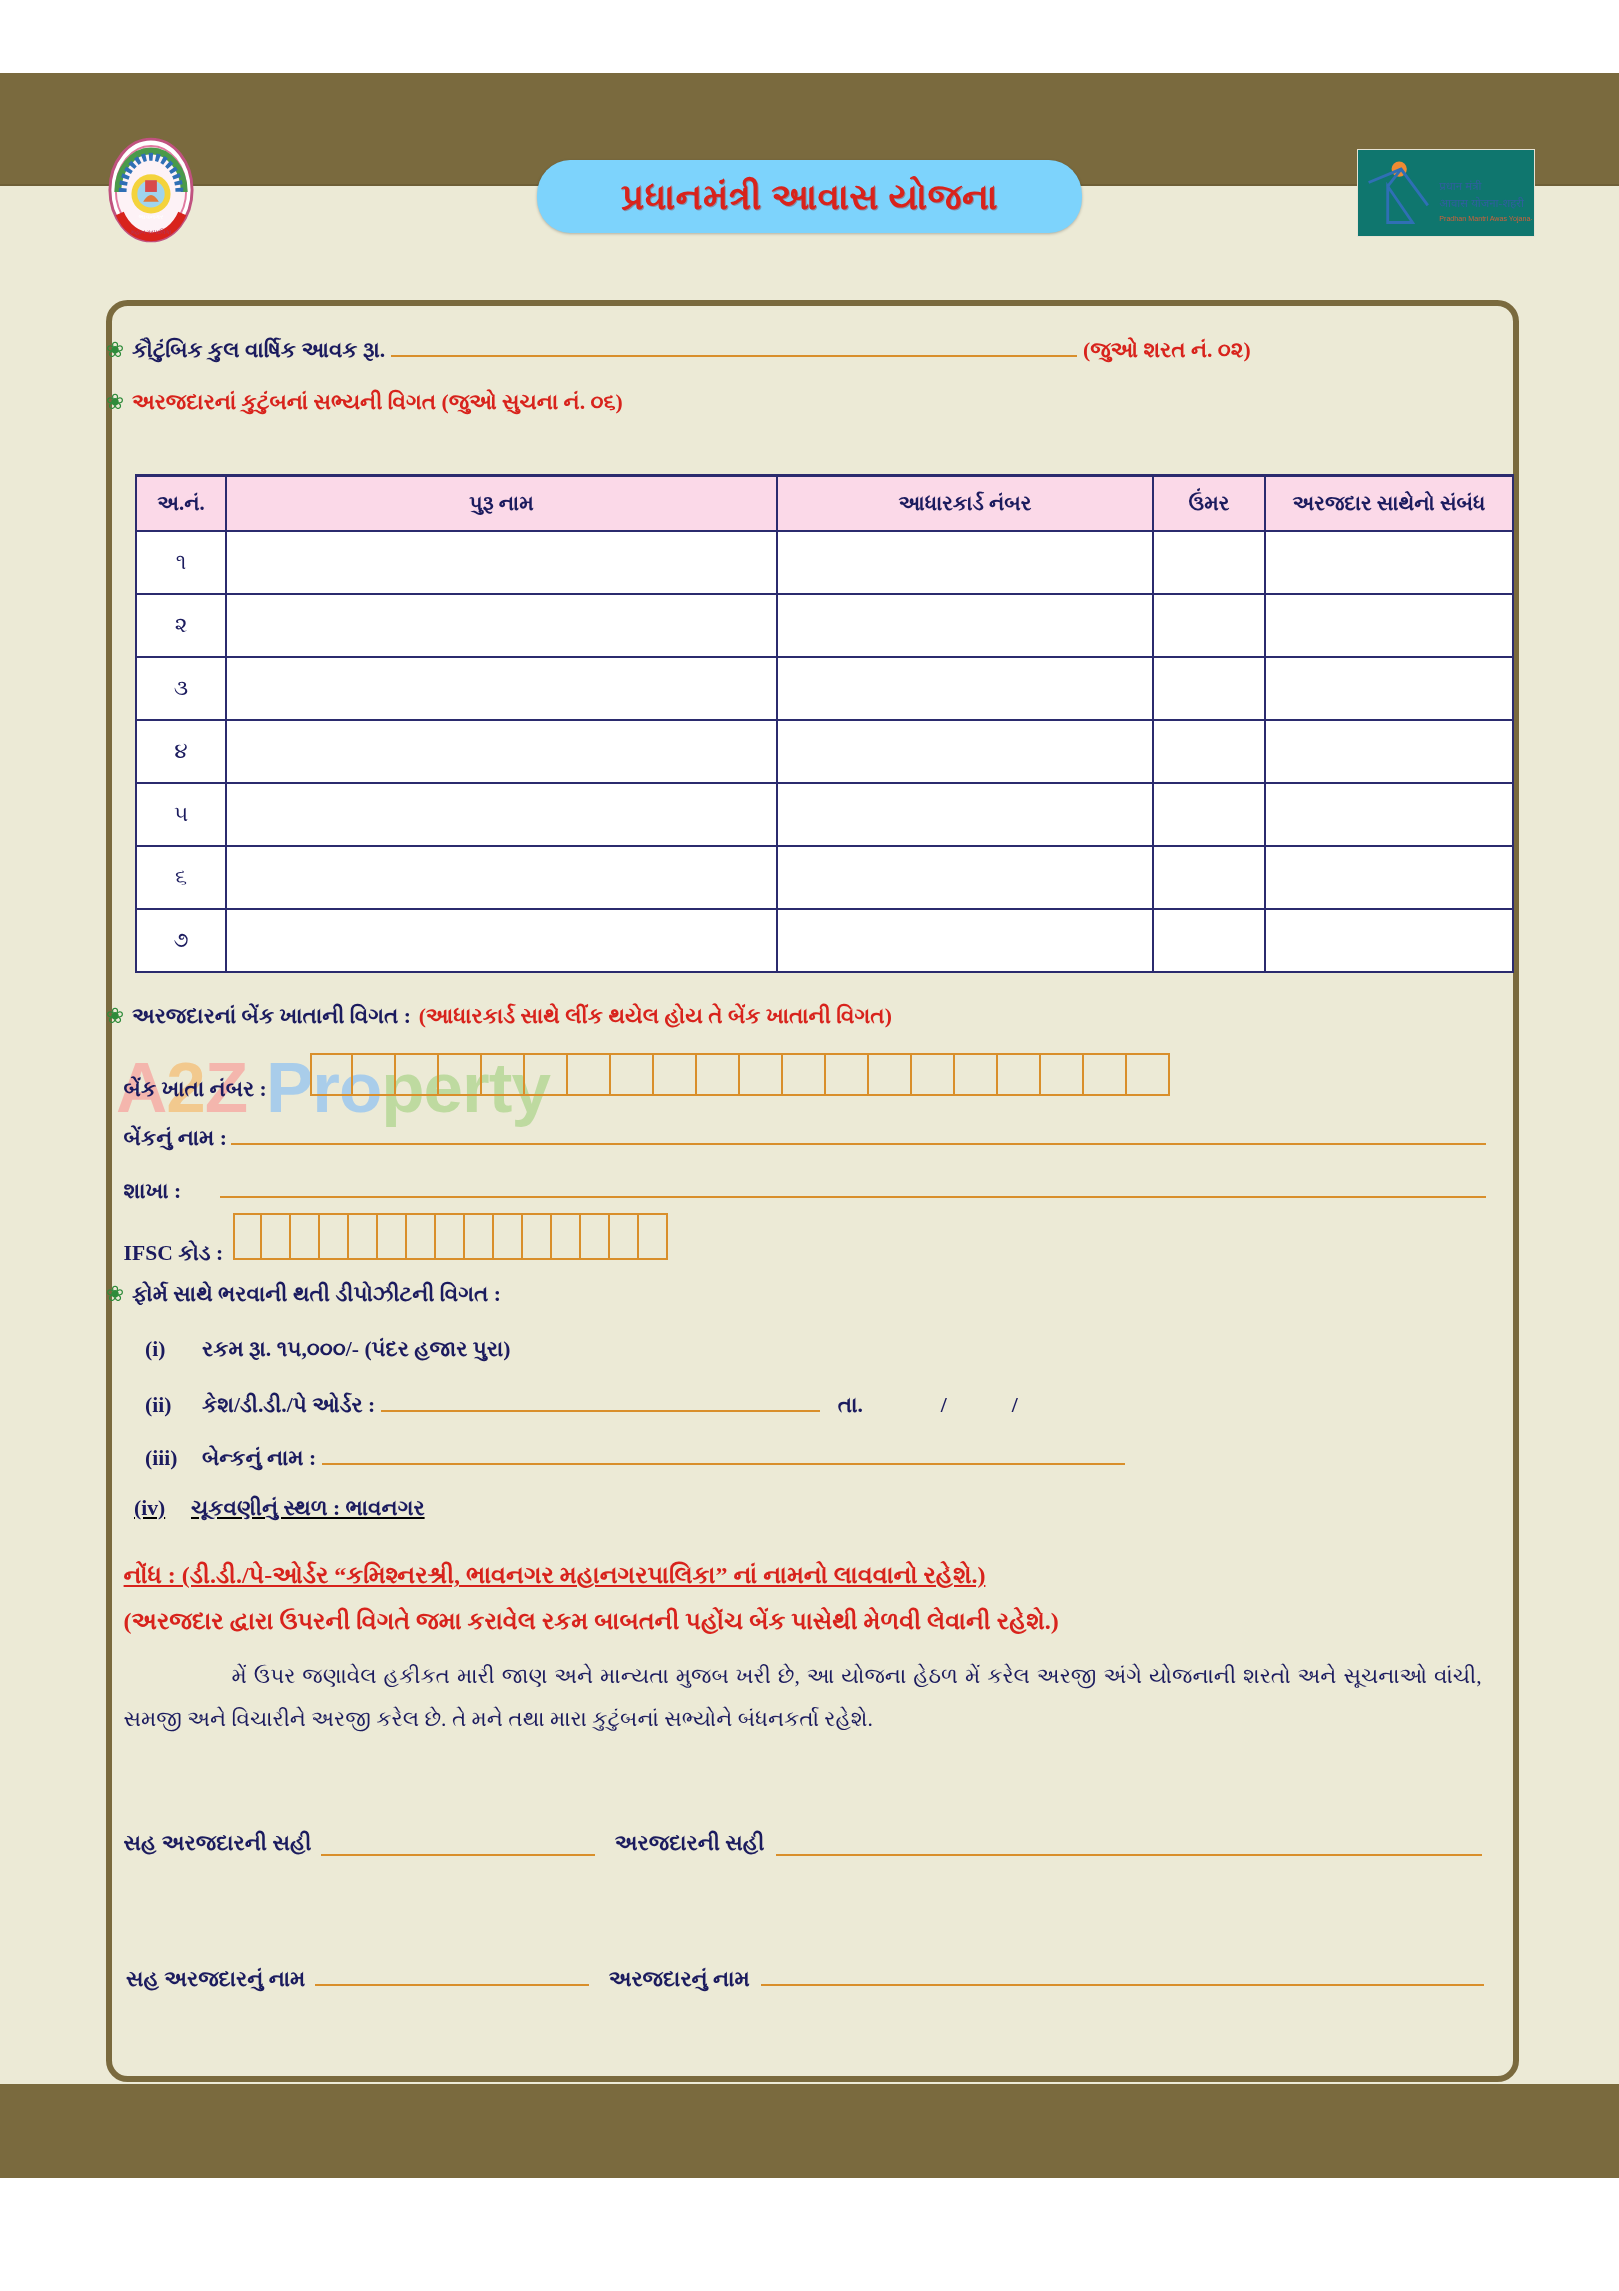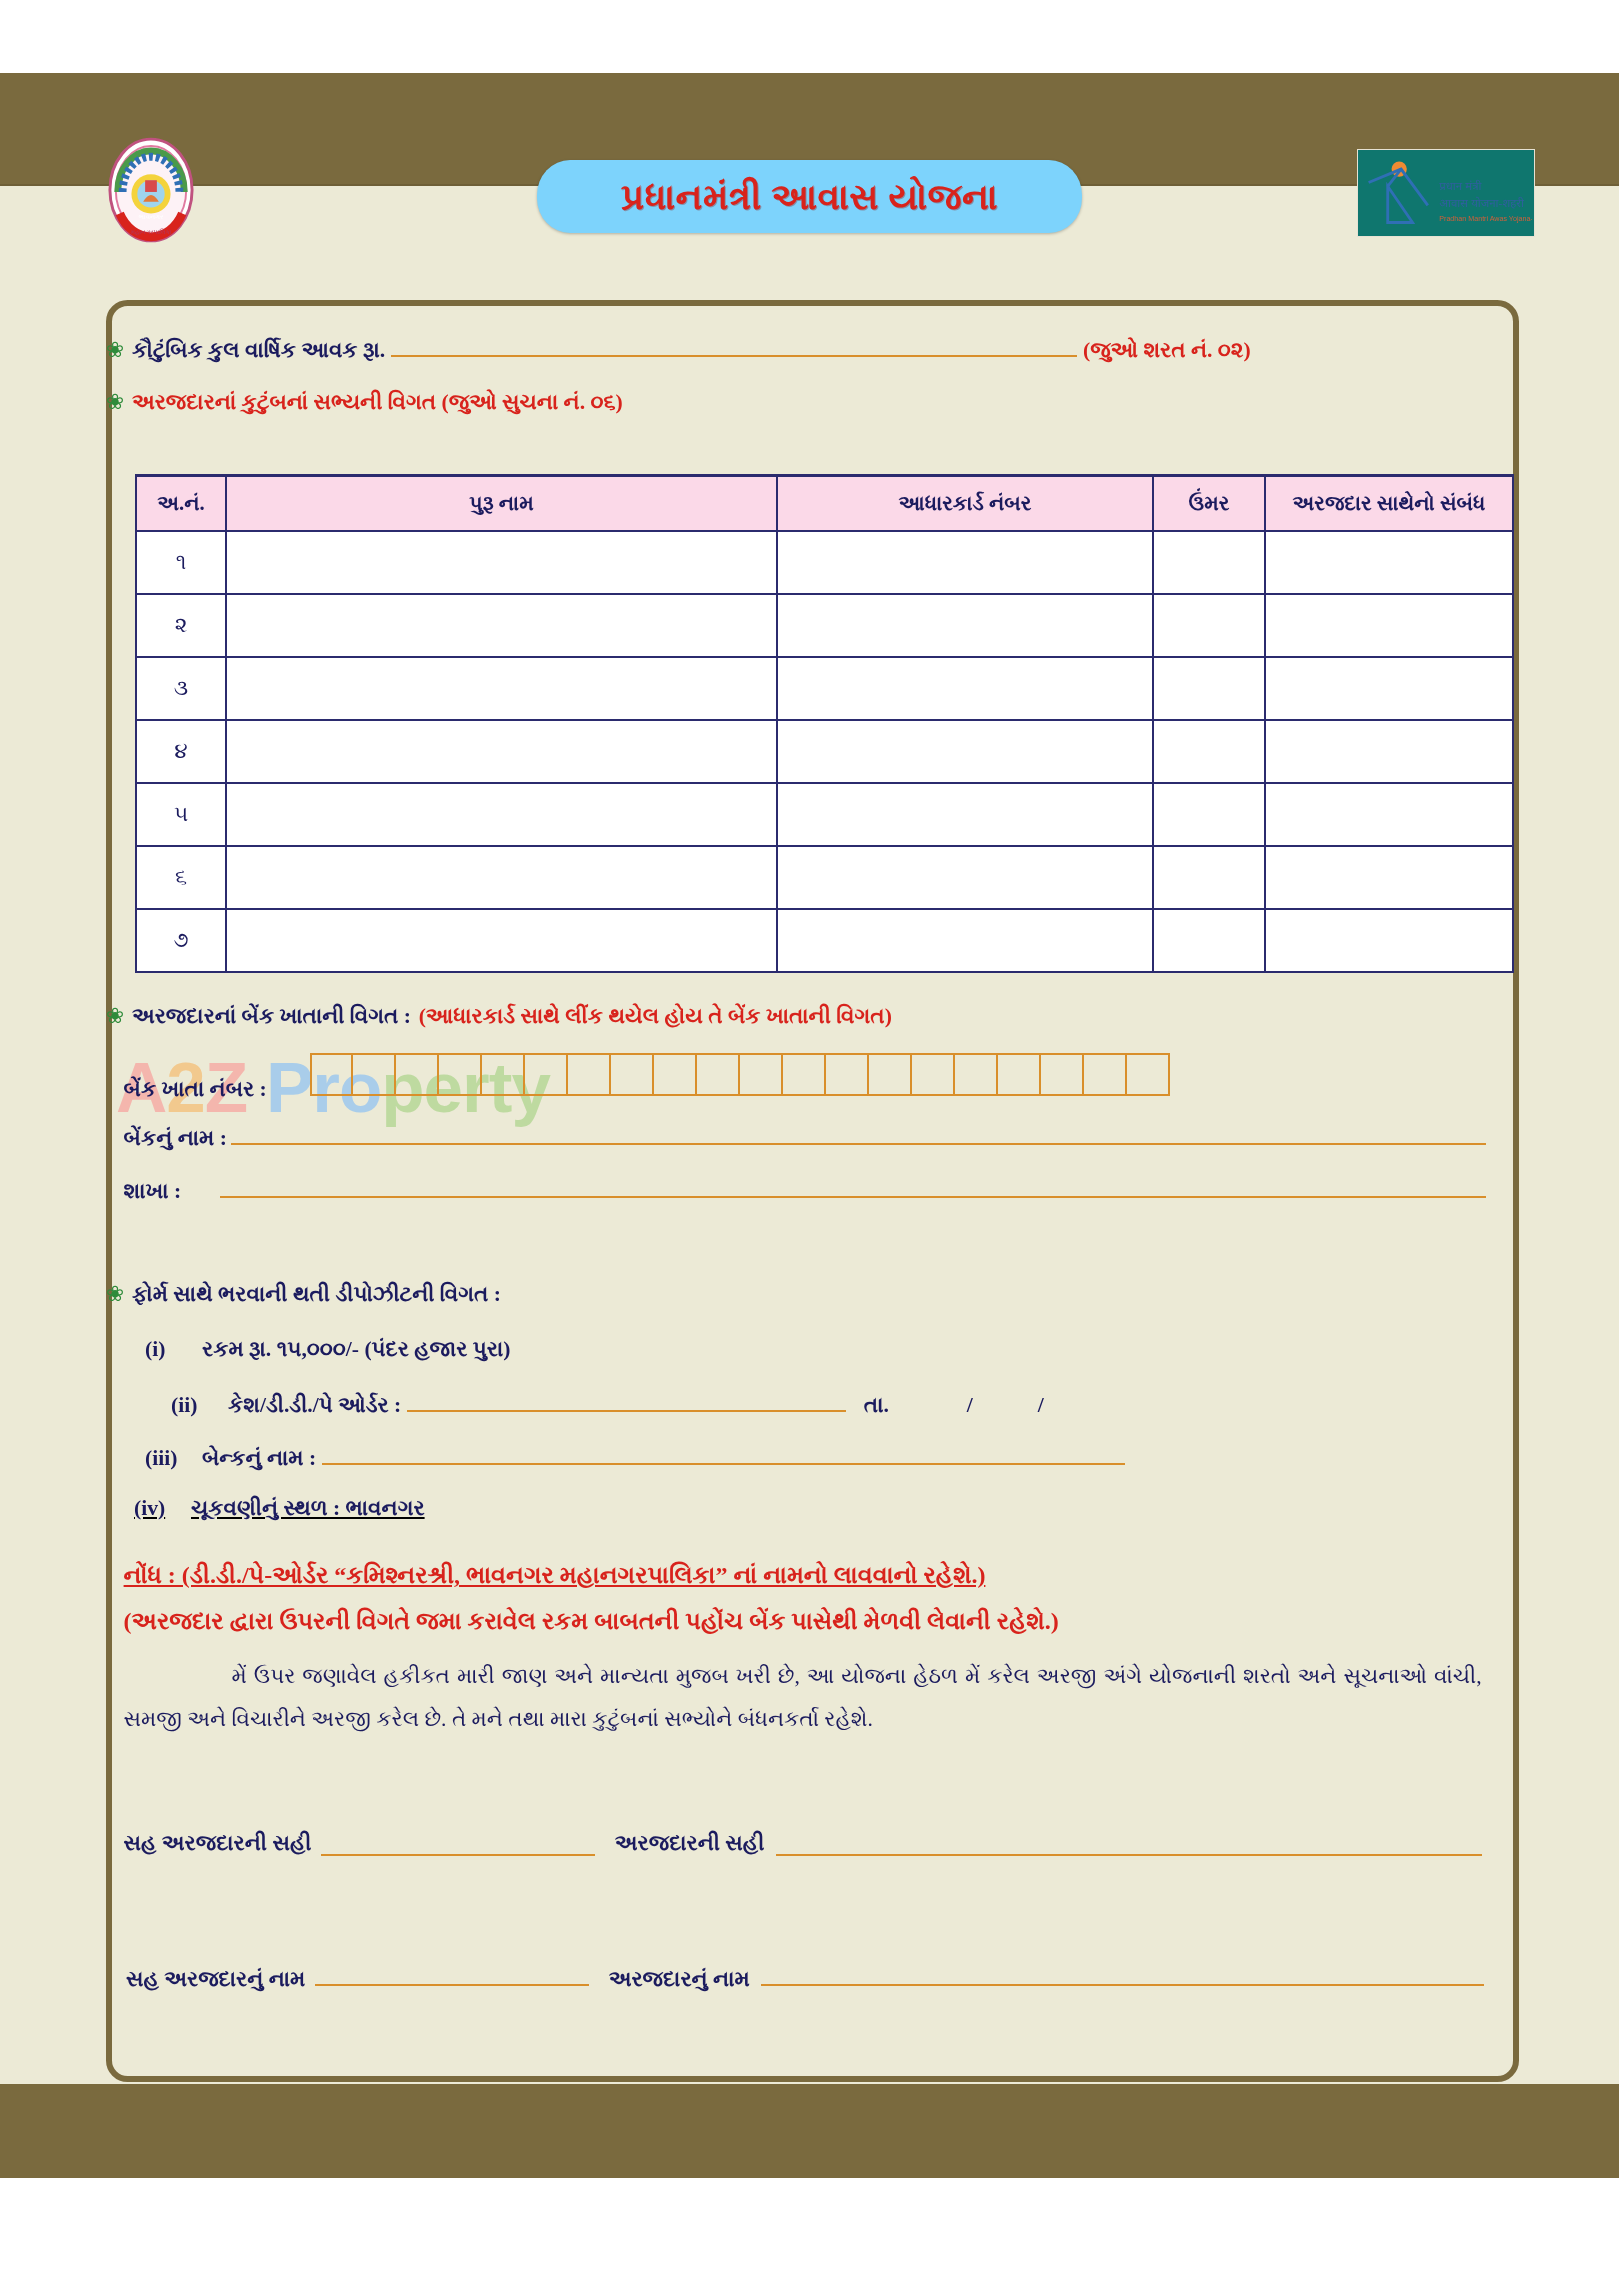--- a/index.html
+++ b/index.html
@@ -434,32 +434,52 @@
     <div class="row-line" style="left:17.6px; top:823px; width:1362px;">
       <span class="lbl-blue">બેંકનું નામ :</span>
       <span class="dash" style="flex:1; margin-left:3.9px;"></span>
     </div>
 
     <div class="row-line" style="left:17.6px; top:876px; width:1362px;">
       <span class="lbl-blue">શાખા :</span>
       <span class="dash" style="flex:1; margin-left:39px;"></span>
     </div>
 
+    <div class="row-line" style="left:17.6px; top:913px;">
+      <span class="lbl-blue" style="width:104px;">IFSC કોડ :</span>
+      <span class="boxes ifsc" style="margin-left:5.9px;">
+        <i></i>
+          <i></i>
+          <i></i>
+          <i></i>
+          <i></i>
+        <i></i>
+          <i></i>
+          <i></i>
+          <i></i>
+          <i></i>
+        <i></i>
+          <i></i>
+          <i></i>
+          <i></i>
+          <i></i>
+      </span>
+    </div>
 
     <div class="row-line" style="left:0px; top:982px;">
       <span class="bullet">❀</span>
       <span class="lbl-blue">ફોર્મ સાથે ભરવાની થતી ડીપોઝીટની વિગત :</span>
     </div>
 
     <div class="row-line" style="left:39px; top:1037px;">
       <span class="lbl-blue" style="width:57px;">(i)</span>
       <span class="lbl-blue">રકમ રૂા. ૧૫,૦૦૦/- (પંદર હજાર પુરા)</span>
     </div>
 
-    <div class="row-line" style="left:39px; top:1090px; width:1176px;margin-left:26px;">
+    <div class="row-line" style="left:39px; top:1090px; width:1176px;">
       <span class="lbl-blue" style="width:57px;">(ii)</span>
       <span class="lbl-blue">કેશ/ડી.ડી./પે ઓર્ડર :</span>
       <span class="dash" style="width:439px; margin:0 5.9px;"></span>
       <span class="lbl-blue" style="margin-left:11.8px;">તા.</span>
       <span class="lbl-blue" style="margin-left:78px;">/</span>
       <span class="lbl-blue" style="margin-left:65px;">/</span>
     </div>
 
     <div class="row-line" style="left:39px; top:1143px; width:980px;">
       <span class="lbl-blue" style="width:57px;">(iii)</span>

